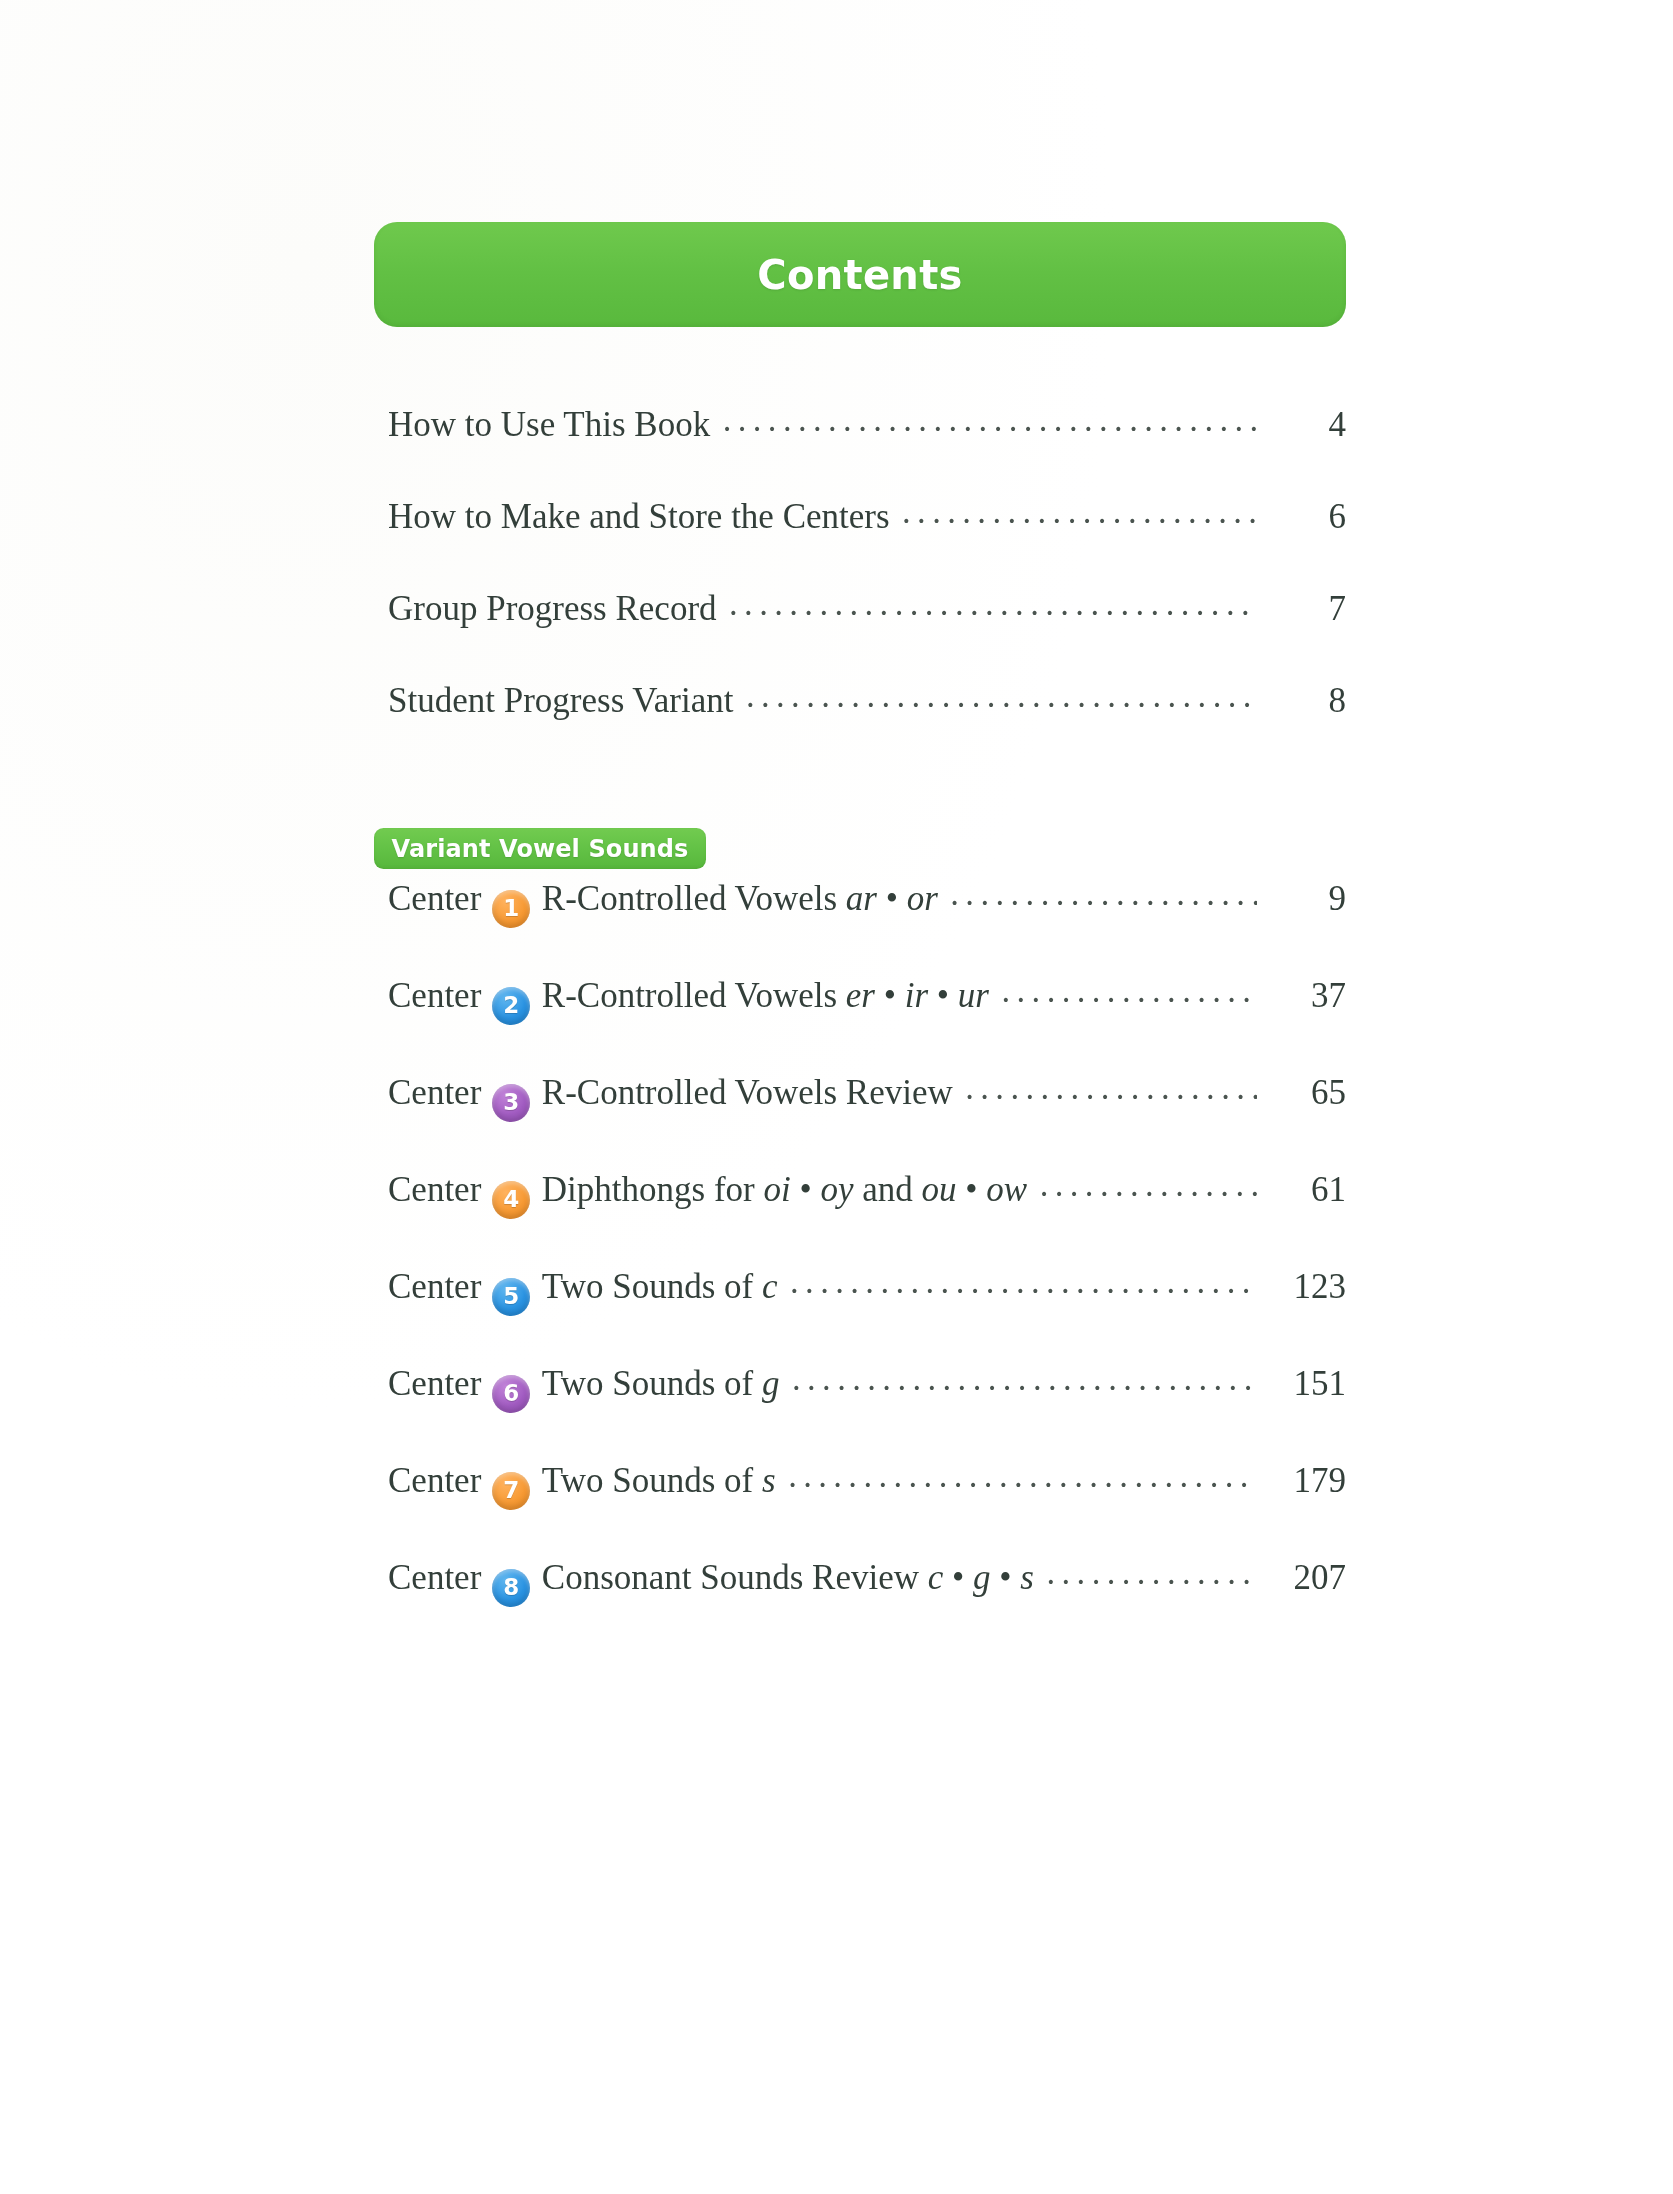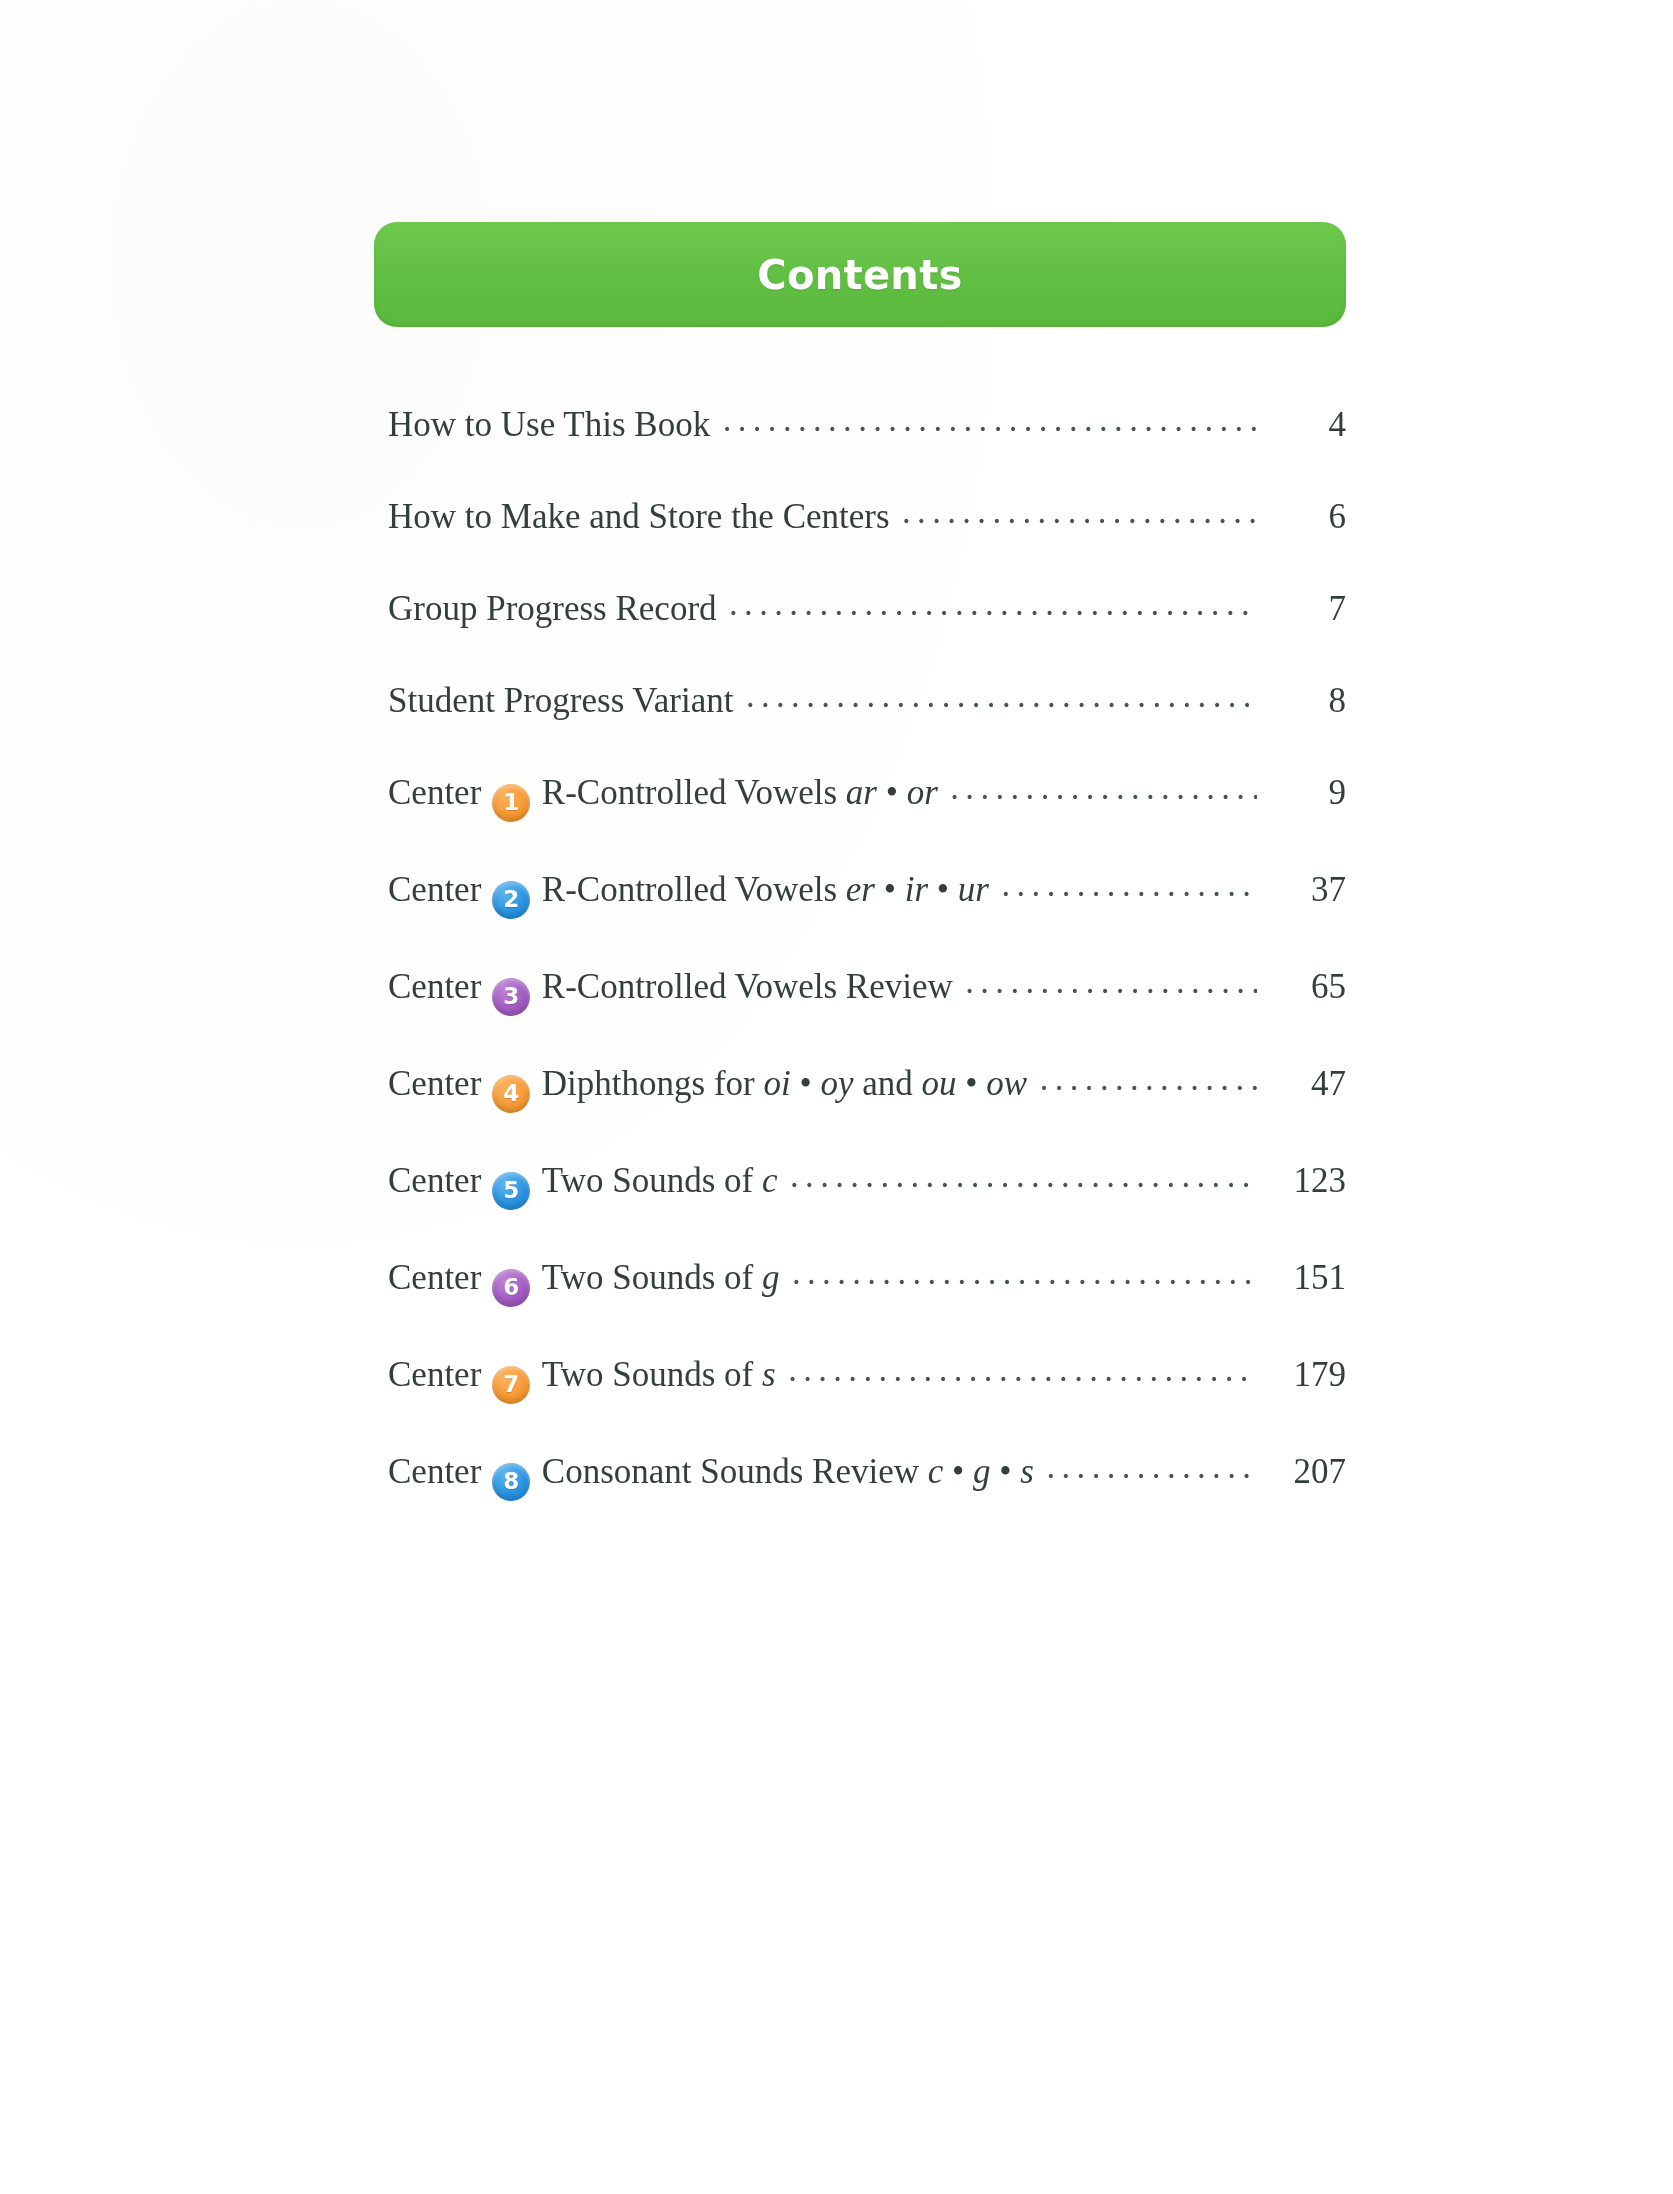--- a/index.html
+++ b/index.html
@@ -180,20 +180,25 @@
     <div class="toc-row front">
       <div class="label-wrap">Group Progress Record</div>
       <div class="dots">··························································································</div>
       <div class="page-num">7</div>
     </div>
     <div class="toc-row front">
       <div class="label-wrap">Student Progress Variant</div>
       <div class="dots">··························································································</div>
       <div class="page-num">8</div>
     </div>
+    <div class="section-wrap first">
+      <div class="section-banner">
+        <span>Variant Vowel Sounds</span>
+      </div>
+    </div>
     <div class="toc-row center">
       <div class="label-wrap">
         <span class="center-word">Center</span>
         <span class="badge orange">1</span>
         <span class="entry-title"><span>R-Controlled Vowels </span><i>ar</i><span> • </span><i>or</i></span>
       </div>
       <div class="dots">··························································································</div>
       <div class="page-num">9</div>
     </div>
     <div class="toc-row center">
@@ -214,21 +219,21 @@
       <div class="dots">··························································································</div>
       <div class="page-num">65</div>
     </div>
     <div class="toc-row center">
       <div class="label-wrap">
         <span class="center-word">Center</span>
         <span class="badge orange">4</span>
         <span class="entry-title"><span>Diphthongs for </span><i>oi</i><span> • </span><i>oy</i><span> and </span><i>ou</i><span> • </span><i>ow</i></span>
       </div>
       <div class="dots">··························································································</div>
-      <div class="page-num">47</div>
+      <div class="page-num">61</div>
     </div>
     <div class="toc-row center">
       <div class="label-wrap">
         <span class="center-word">Center</span>
         <span class="badge blue">5</span>
         <span class="entry-title"><span>Two Sounds of </span><i>c</i></span>
       </div>
       <div class="dots">··························································································</div>
       <div class="page-num">123</div>
     </div>

